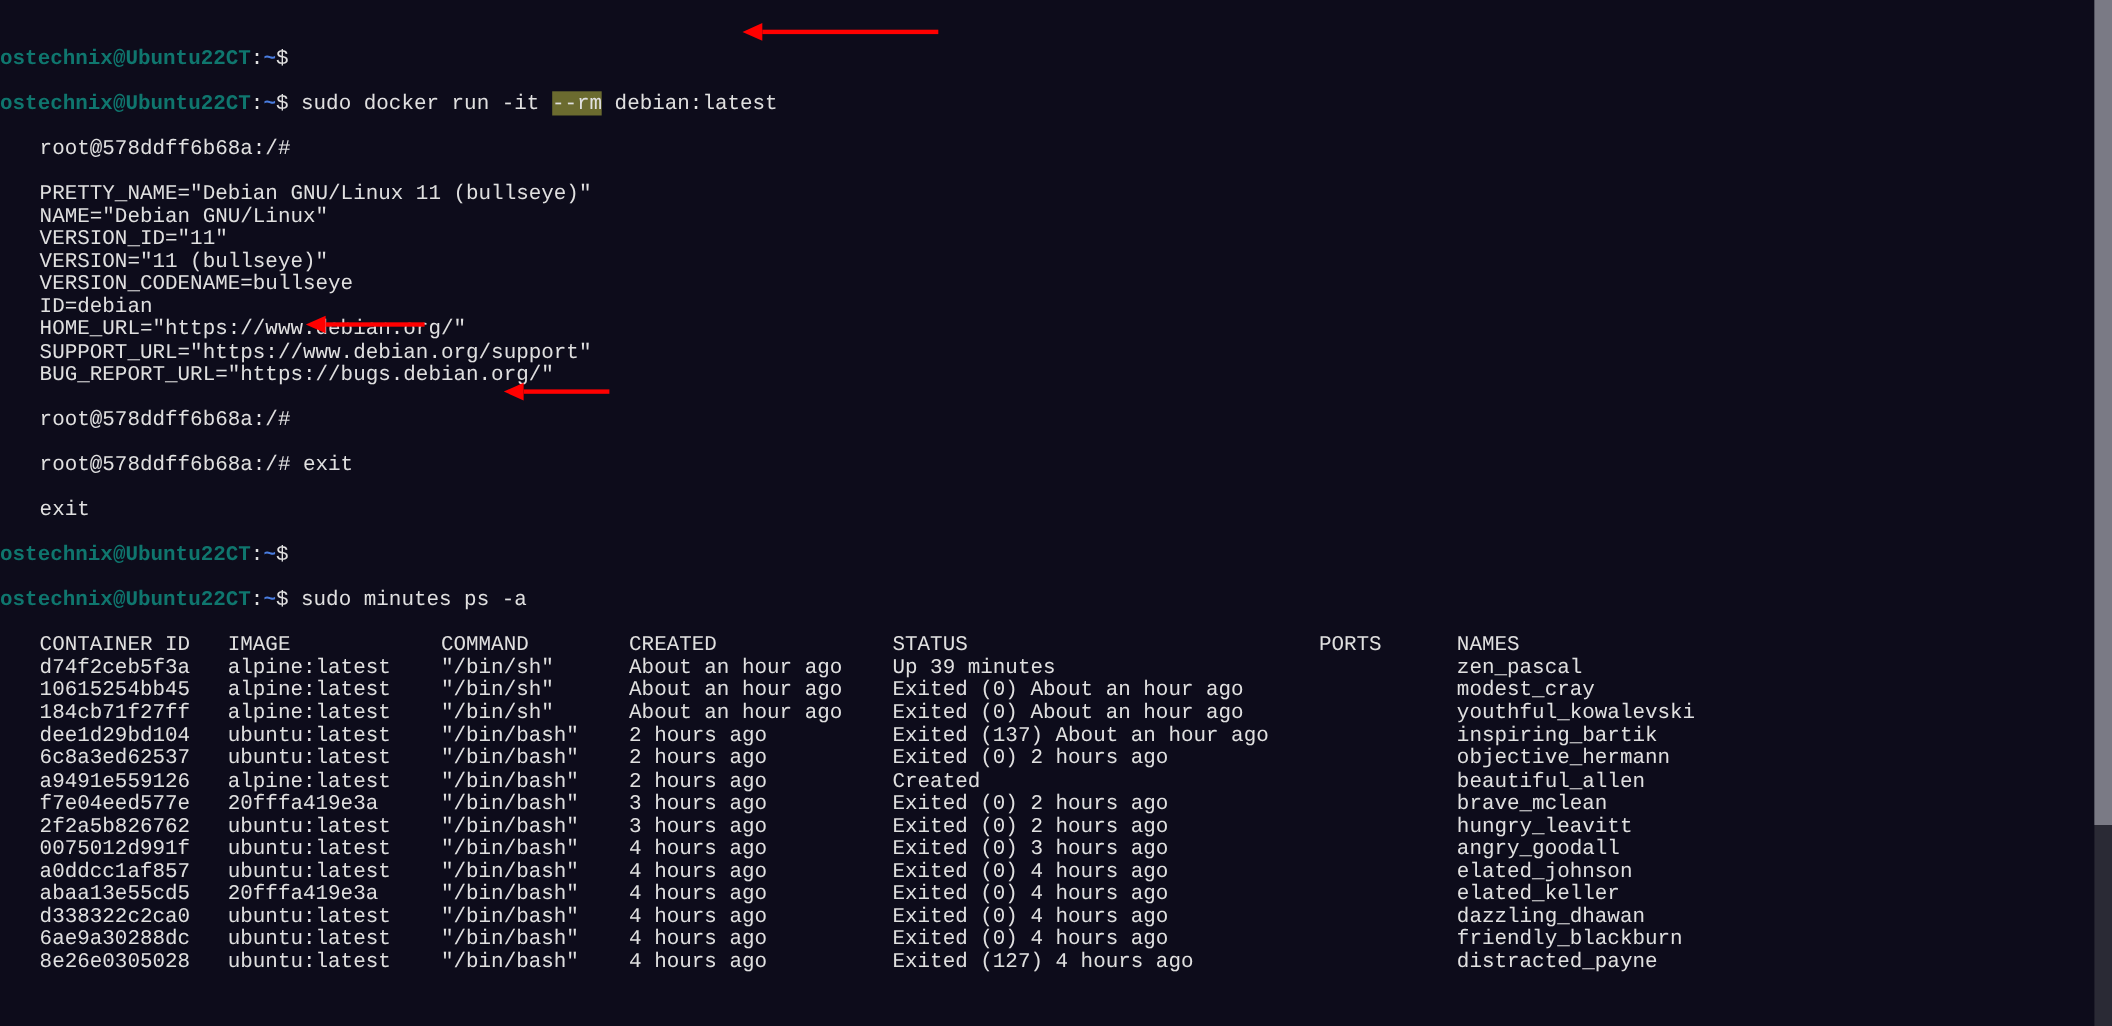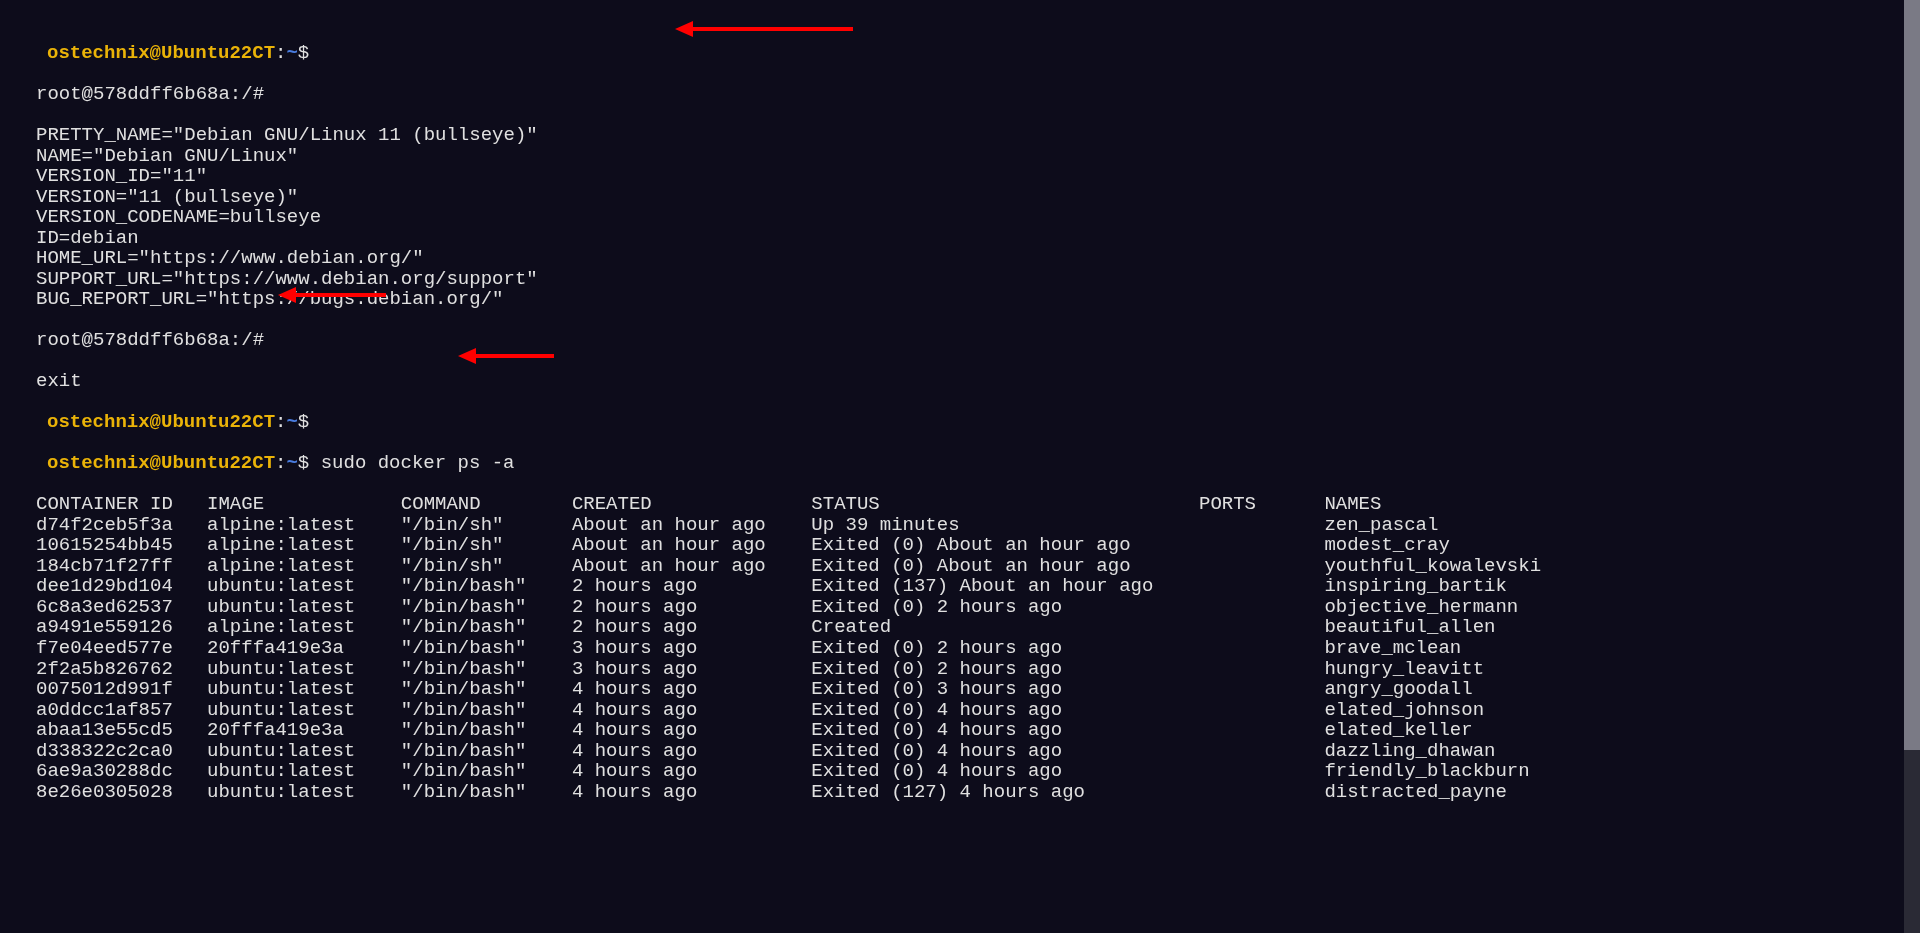--- a/index.html
+++ b/index.html
@@ -11,21 +11,21 @@
     color: #e0e0e0;
     width: 1920px;
     height: 933px;
     overflow: hidden;
   }
   .terminal {
     padding: 2px 0 0 0;
     line-height: 1.08;
     white-space: pre;
   }
-  .prompt-user { color: #eab308; font-weight: bold; padding-left: 47px; }
+  .prompt-user { color: #0f766e; font-weight: bold; }
   .prompt-path { color: #4a7de0; font-weight: bold; }
   .prompt-dollar { color: #e0e0e0; }
   .cmd-text { color: #e0e0e0; }
   .highlight { background: #6b6b2f; color: #e0e0e0; }
   .output { color: #e0e0e0; margin-left: 36px; }
   .arrow {
     position: absolute;
     display: inline-block;
   }
   .arrow-line {
@@ -57,26 +57,28 @@
     background: #7a7a85;
   }
   .line { display: block; position: relative; }
 </style>
 </head>
 <body>
 
 <div class="terminal">
 
 <span class="line"><span class="prompt-user">ostechnix@Ubuntu22CT</span><span class="prompt-dollar">:</span><span class="prompt-path">~</span><span class="prompt-dollar">$</span> </span>
+<span class="line"><span class="prompt-user">ostechnix@Ubuntu22CT</span><span class="prompt-dollar">:</span><span class="prompt-path">~</span><span class="prompt-dollar">$</span> <span class="cmd-text">sudo docker run -it </span><span class="highlight">--rm</span><span class="cmd-text"> debian:latest</span></span>
 <span class="line"><span class="output">root@578ddff6b68a:/#</span> </span>
 <span id="os-release-block"><span class="line output">PRETTY_NAME="Debian GNU/Linux 11 (bullseye)"</span><span class="line output">NAME="Debian GNU/Linux"</span><span class="line output">VERSION_ID="11"</span><span class="line output">VERSION="11 (bullseye)"</span><span class="line output">VERSION_CODENAME=bullseye</span><span class="line output">ID=debian</span><span class="line output">HOME_URL="https://www.debian.org/"</span><span class="line output">SUPPORT_URL="https://www.debian.org/support"</span><span class="line output">BUG_REPORT_URL="https://bugs.debian.org/"</span></span>
 <span class="line"><span class="output">root@578ddff6b68a:/#</span> </span>
+<span class="line"><span class="output">root@578ddff6b68a:/#</span> <span class="cmd-text">exit</span></span>
 <span class="line"><span class="output">exit</span></span>
 <span class="line"><span class="prompt-user">ostechnix@Ubuntu22CT</span><span class="prompt-dollar">:</span><span class="prompt-path">~</span><span class="prompt-dollar">$</span> </span>
-<span class="line"><span class="prompt-user">ostechnix@Ubuntu22CT</span><span class="prompt-dollar">:</span><span class="prompt-path">~</span><span class="prompt-dollar">$</span> <span class="cmd-text">sudo docker ps -a</span></span>
+<span class="line"><span class="prompt-user">ostechnix@Ubuntu22CT</span><span class="prompt-dollar">:</span><span class="prompt-path">~</span><span class="prompt-dollar">$</span> <span class="cmd-text">sudo minutes ps -a</span></span>
 <span id="ps-table"><span class="line output">CONTAINER ID   IMAGE            COMMAND        CREATED              STATUS                            PORTS      NAMES</span><span class="line output">d74f2ceb5f3a   alpine:latest    "/bin/sh"      About an hour ago    Up 39 minutes                                zen_pascal</span><span class="line output">10615254bb45   alpine:latest    "/bin/sh"      About an hour ago    Exited (0) About an hour ago                 modest_cray</span><span class="line output">184cb71f27ff   alpine:latest    "/bin/sh"      About an hour ago    Exited (0) About an hour ago                 youthful_kowalevski</span><span class="line output">dee1d29bd104   ubuntu:latest    "/bin/bash"    2 hours ago          Exited (137) About an hour ago               inspiring_bartik</span><span class="line output">6c8a3ed62537   ubuntu:latest    "/bin/bash"    2 hours ago          Exited (0) 2 hours ago                       objective_hermann</span><span class="line output">a9491e559126   alpine:latest    "/bin/bash"    2 hours ago          Created                                      beautiful_allen</span><span class="line output">f7e04eed577e   20fffa419e3a     "/bin/bash"    3 hours ago          Exited (0) 2 hours ago                       brave_mclean</span><span class="line output">2f2a5b826762   ubuntu:latest    "/bin/bash"    3 hours ago          Exited (0) 2 hours ago                       hungry_leavitt</span><span class="line output">0075012d991f   ubuntu:latest    "/bin/bash"    4 hours ago          Exited (0) 3 hours ago                       angry_goodall</span><span class="line output">a0ddcc1af857   ubuntu:latest    "/bin/bash"    4 hours ago          Exited (0) 4 hours ago                       elated_johnson</span><span class="line output">abaa13e55cd5   20fffa419e3a     "/bin/bash"    4 hours ago          Exited (0) 4 hours ago                       elated_keller</span><span class="line output">d338322c2ca0   ubuntu:latest    "/bin/bash"    4 hours ago          Exited (0) 4 hours ago                       dazzling_dhawan</span><span class="line output">6ae9a30288dc   ubuntu:latest    "/bin/bash"    4 hours ago          Exited (0) 4 hours ago                       friendly_blackburn</span><span class="line output">8e26e0305028   ubuntu:latest    "/bin/bash"    4 hours ago          Exited (127) 4 hours ago                     distracted_payne</span></span>
 
 </div>
 
 <div class="arrow" style="top:27px; left:675px;">
   <div class="arrow-head" style="left:0; top:-6px;"></div>
   <div class="arrow-line" style="left:18px; top:0; width:160px;"></div>
 </div>
 <div class="arrow" style="top:293px; left:278px;">
   <div class="arrow-head" style="left:0; top:-6px;"></div>

